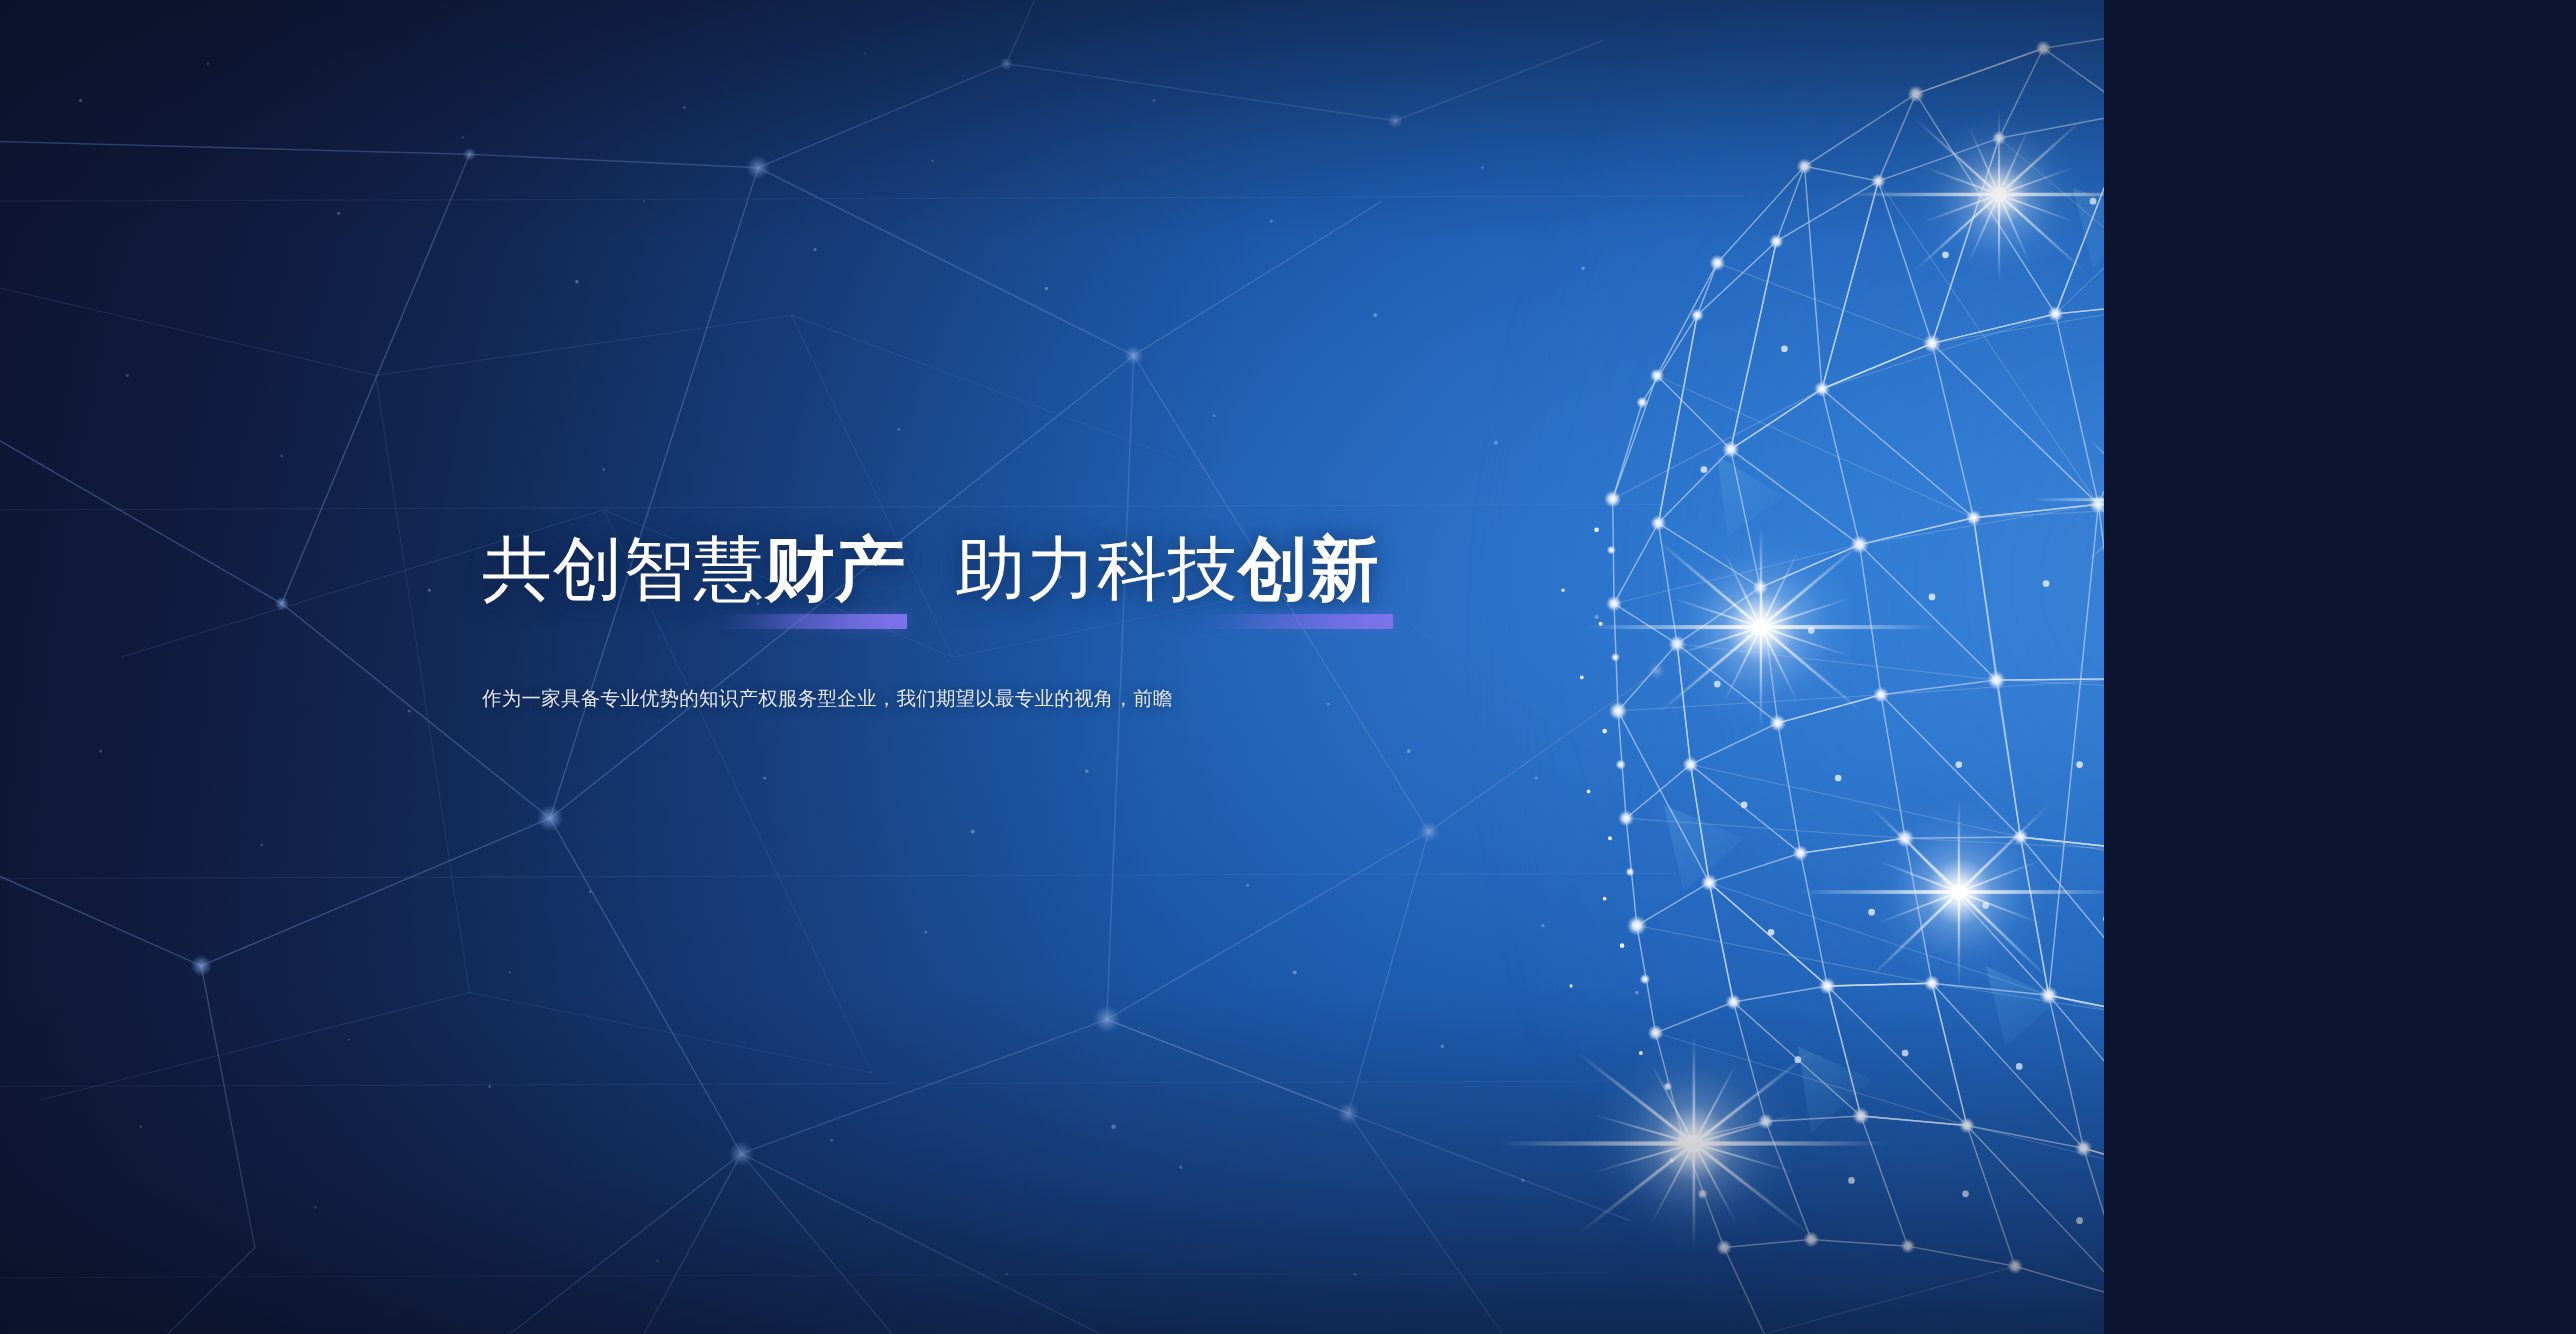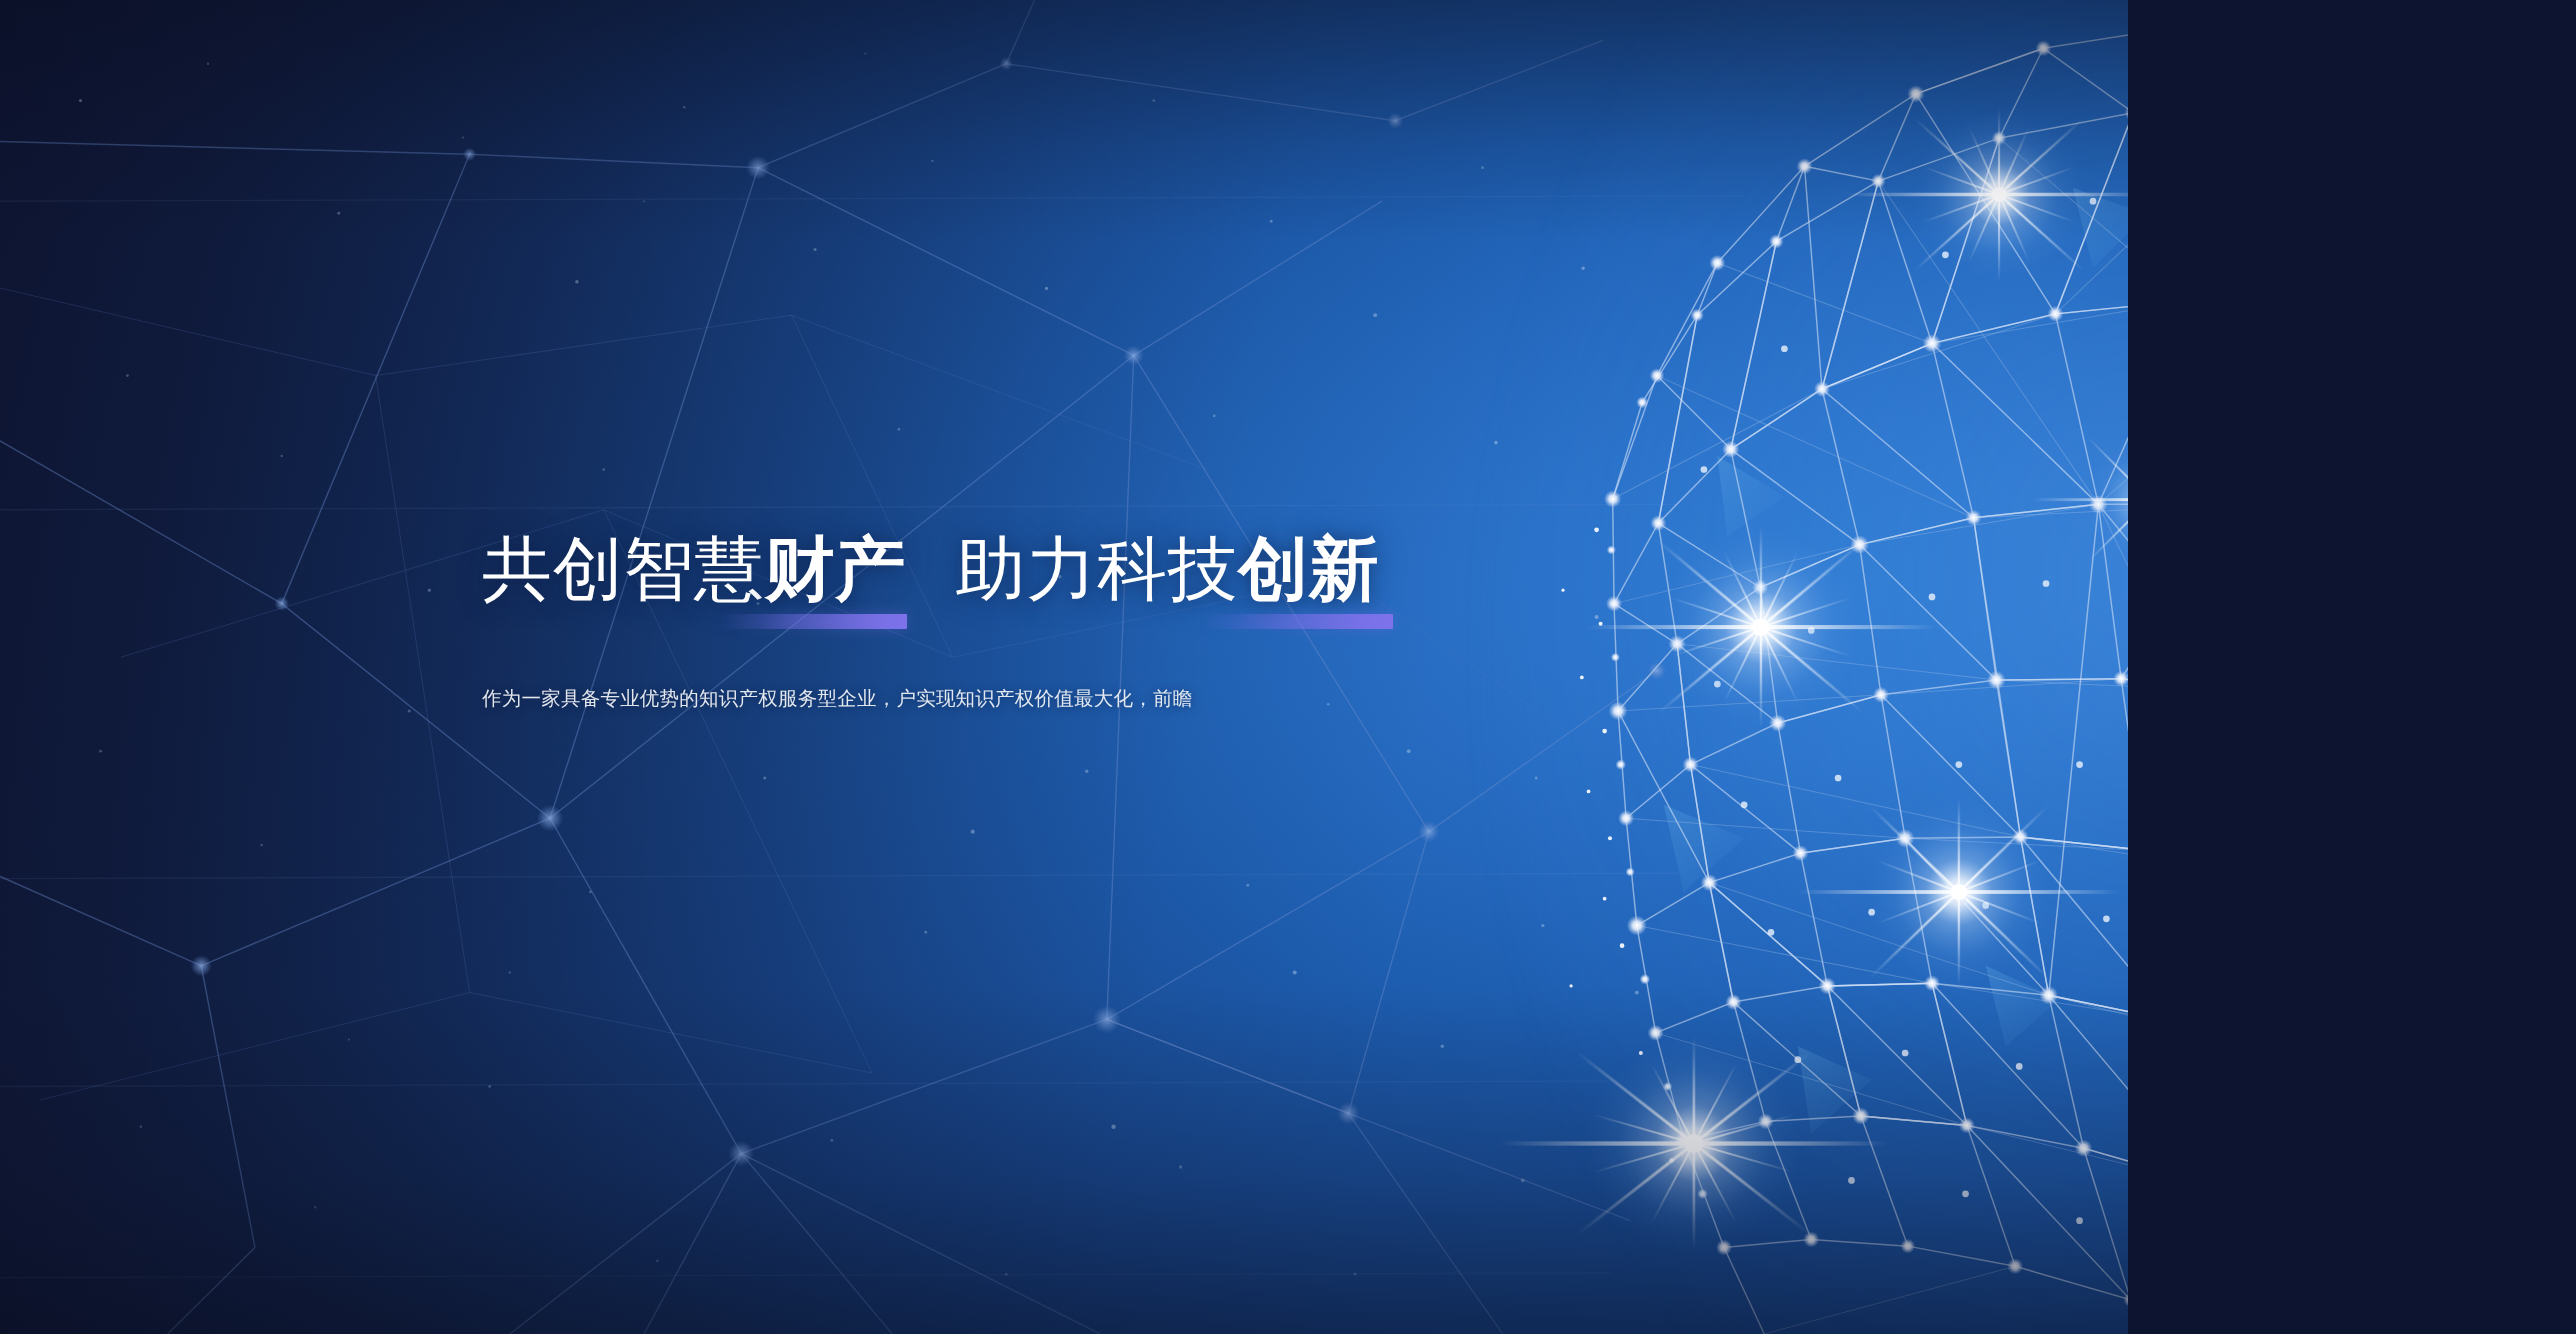--- a/index.html
+++ b/index.html
@@ -6,21 +6,20 @@
   html,body{margin:0;padding:0;background:#0d1430;}
   body{
     font-family:"Liberation Sans","DejaVu Sans",sans-serif;
     -webkit-font-smoothing:antialiased;
   }
   #stage{
     position:relative;
     width:2104px;height:1334px;
     overflow:hidden;
     background:#15803d;
-    padding-left:24px;
   }
 
   
   .bg-base{
     position:absolute;inset:0;
     background:
       radial-gradient(130% 115% at 86% 44%,
         #2f7ad0 0%, #2b72c9 11%, #2468bd 21%, #1d5cae 31%,
         #1a509c 41%, #17448a 52%, #153a76 63%, #142f60 74%,
         #13274f 84%, #121f41 93%, #111b39 100%);
@@ -568,18 +567,18 @@
     <div class="headline">
       <span>共创智慧</span><span class="hl-strong">财产</span><span class="hl-gap"></span><span>助力科技</span><span class="hl-strong">创新</span>
     </div>
 
     <div class="underline-row">
       <div class="ul-bar one"></div>
       <div class="ul-bar two"></div>
     </div>
 
     <div class="body-copy">
-      <p>作为一家具备专业优势的知识产权服务型企业，户实现知识产权价值最大化，前瞻</p>
+      <p>作为一家具备专业优势的知识产权服务型企业，我们期望以最专业的视角，前瞻</p>
     </div>
 
   </div>
 </div>
 
 
 </body></html>

